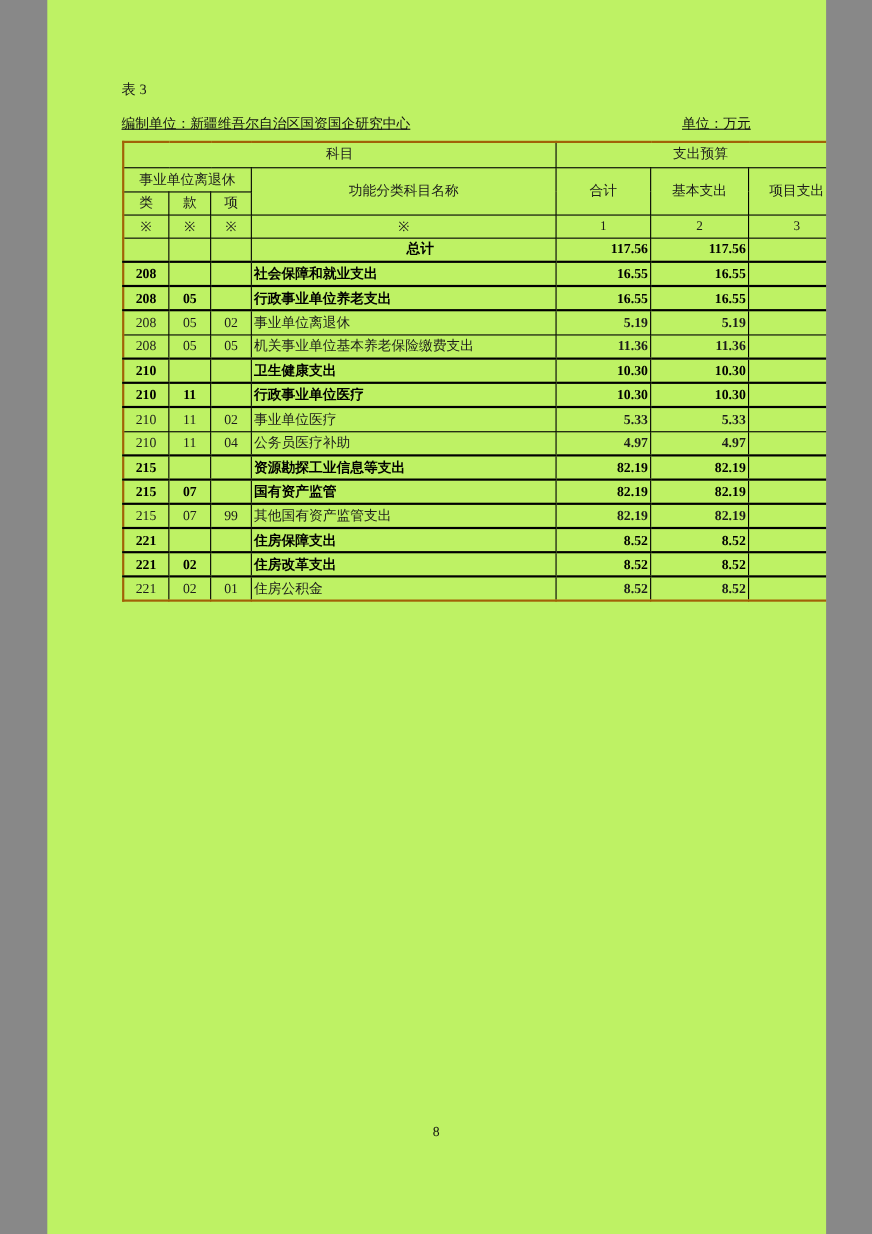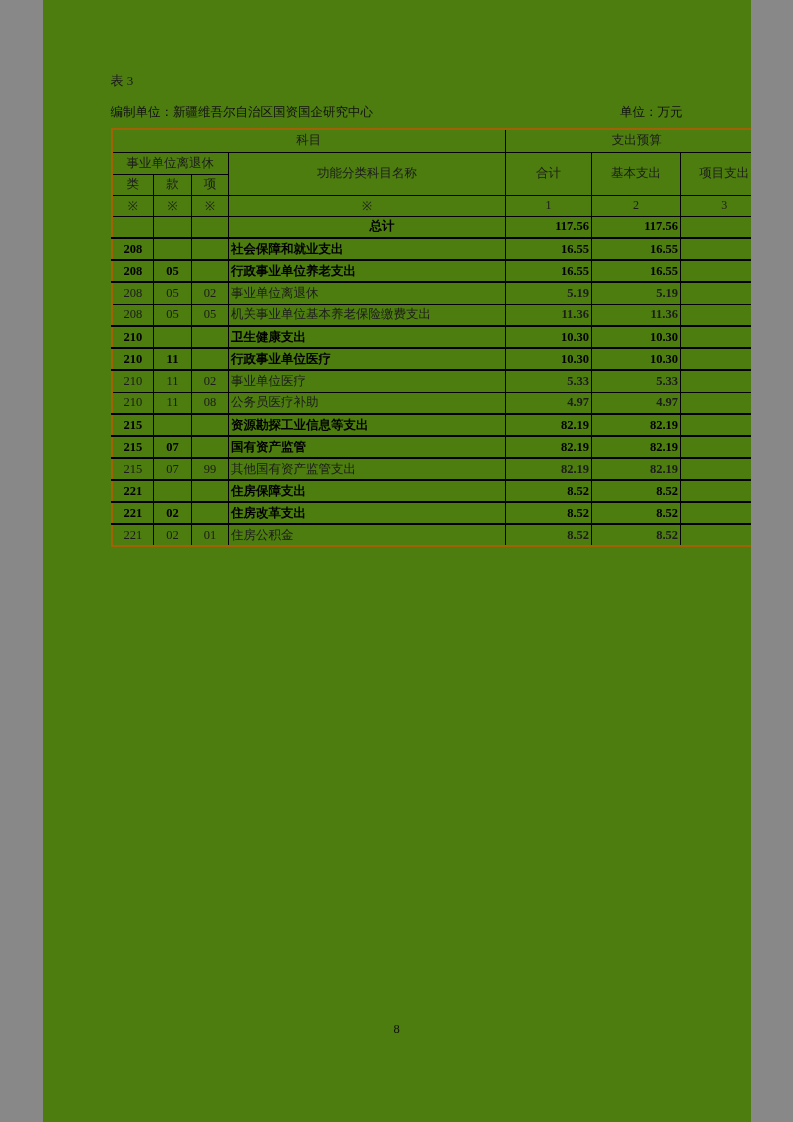--- a/index.html
+++ b/index.html
@@ -2,21 +2,21 @@
 <html><head>
 <meta charset="utf-8">
 <style>
   * { margin: 0; padding: 0; box-sizing: border-box; }
   html, body { background: #888; }
   .page {
     position: relative;
     width: 708px;
     height: 1122px;
     margin: 0 auto;
-    background: #4d7c0f;
+    background: #bef264;
     font-family: "Liberation Serif", "DejaVu Serif", serif;
     color: #000;
     overflow: hidden;
   }
   .doc { padding: 72px 68px 0 68px; }
 
   .table-label {
     font-size: 13px;
     color: #1a1a1a;
   }
@@ -29,20 +29,21 @@
     color: #000;
   }
   .meta-row {
     margin-top: 14px;
     margin-bottom: 7px;
     display: flex;
     justify-content: space-between;
     align-items: flex-end;
     font-size: 12.5px;
     color: #111;
+    text-decoration: underline;
   }
 
   table.budget {
     width: 657px;
     border-collapse: collapse;
     table-layout: fixed;
     font-size: 12.5px;
     color: #1c1c1c;
   }
   table.budget th, table.budget td {
@@ -204,21 +205,21 @@
             <td class="c-code">11</td>
             <td class="c-code">02</td>
             <td class="c-name indent-3">事业单位医疗</td>
             <td class="c-num">5.33</td>
             <td class="c-num">5.33</td>
             <td class="c-num"></td>
           </tr>
           <tr class="data-row">
             <td class="c-code">210</td>
             <td class="c-code">11</td>
-            <td class="c-code">08</td>
+            <td class="c-code">04</td>
             <td class="c-name indent-3">公务员医疗补助</td>
             <td class="c-num">4.97</td>
             <td class="c-num">4.97</td>
             <td class="c-num"></td>
           </tr>
           <tr class="data-row bold-row heavy">
             <td class="c-code">215</td>
             <td class="c-code"></td>
             <td class="c-code"></td>
             <td class="c-name indent-1">资源勘探工业信息等支出</td>

